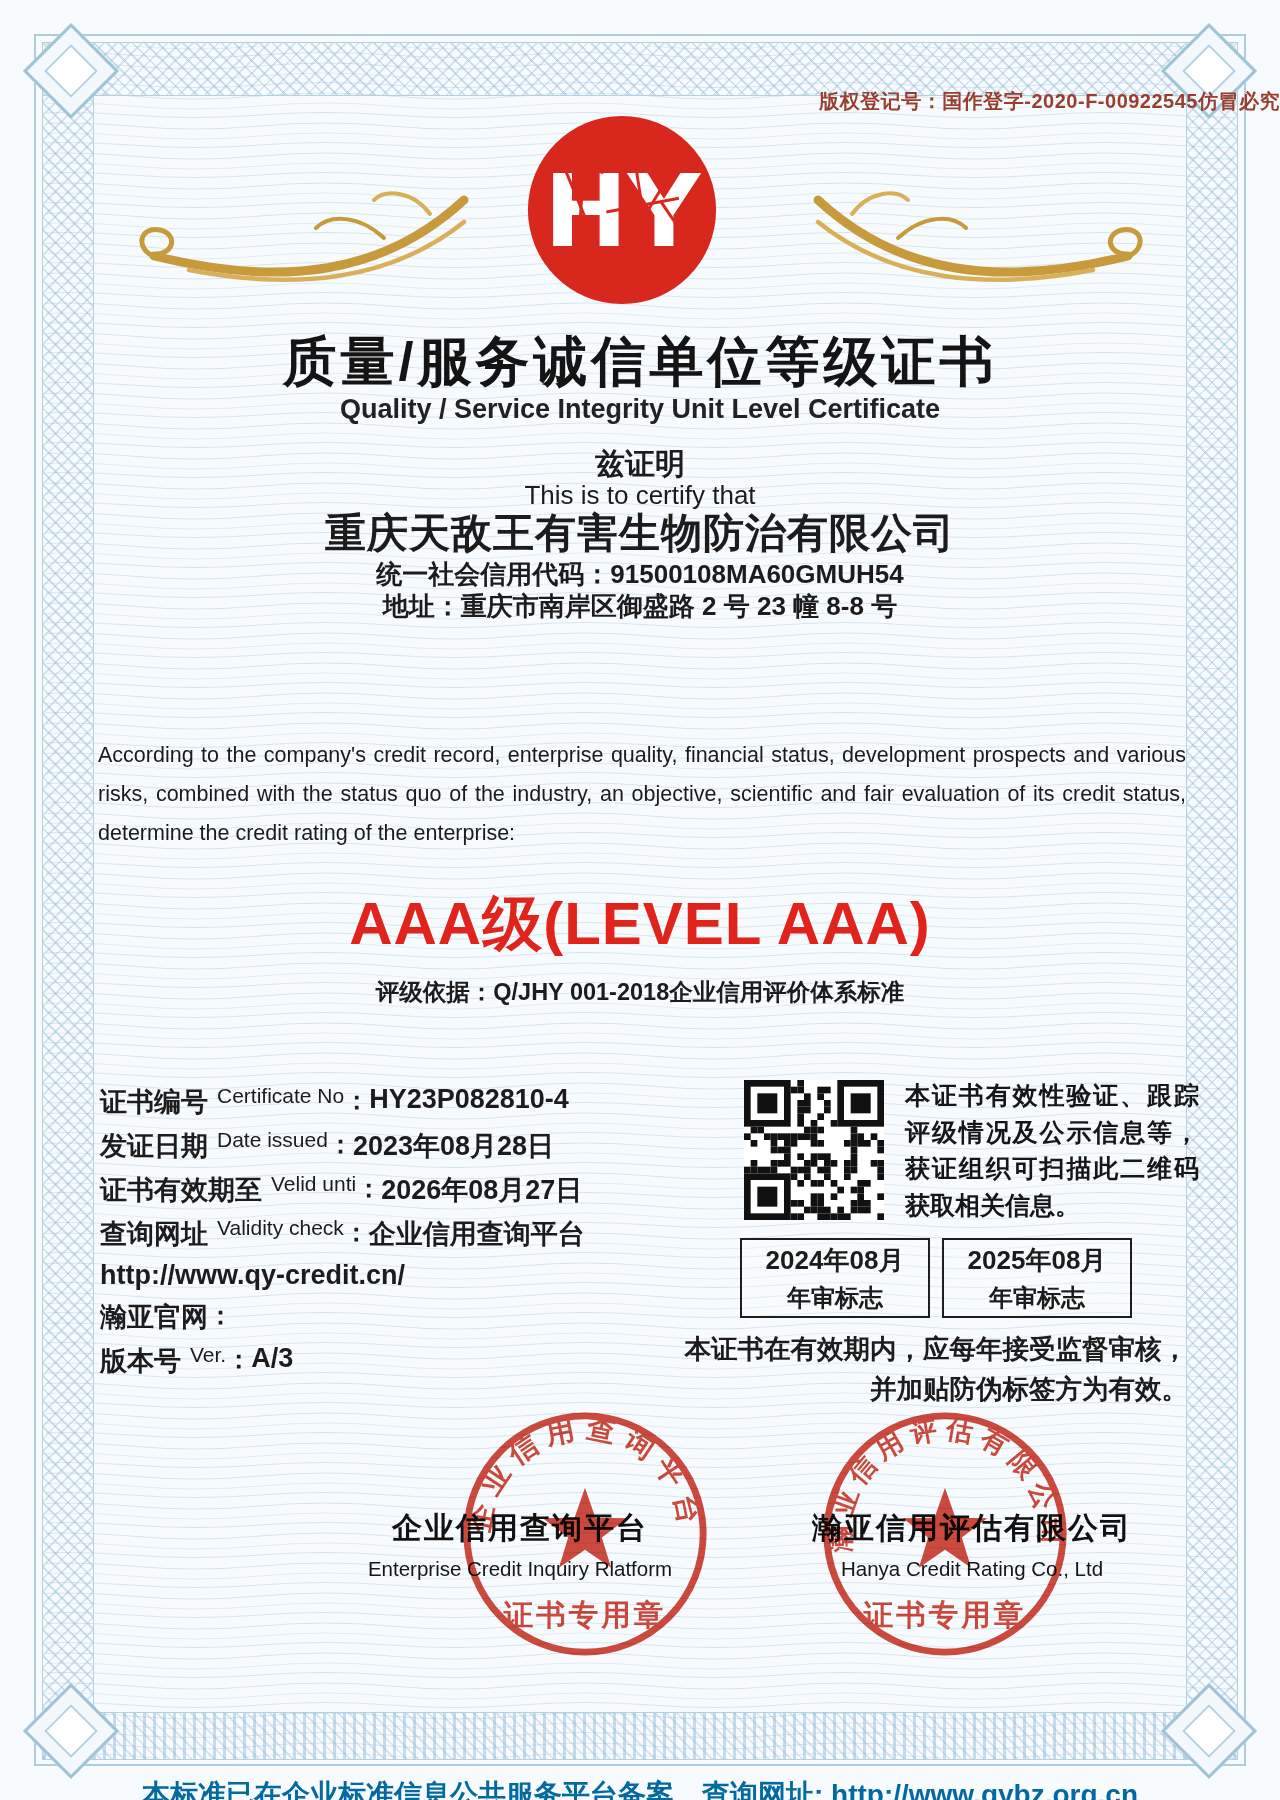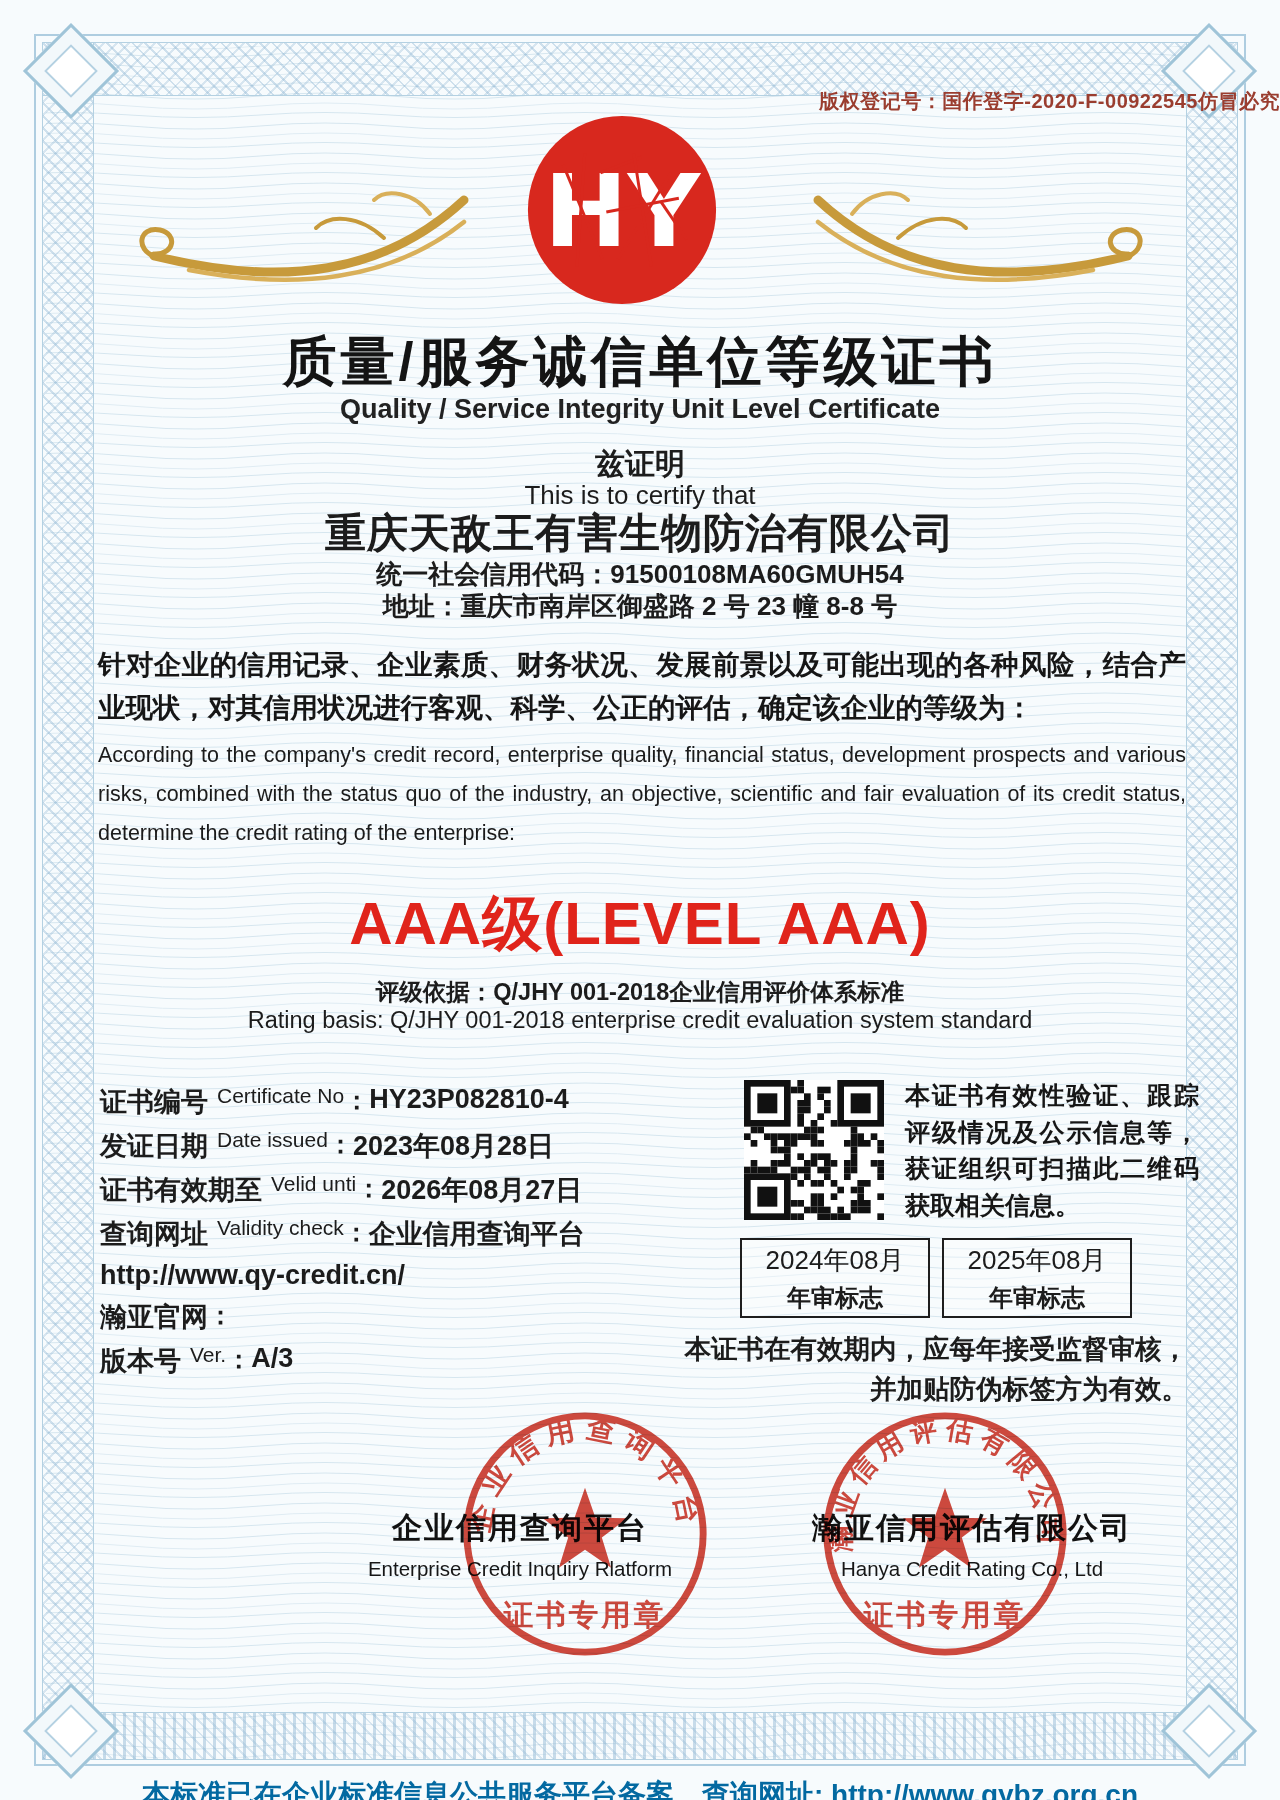--- a/index.html
+++ b/index.html
@@ -61,21 +61,21 @@
   .dl-sep{font-size:25px;font-weight:600;}
   .dl-val{font-size:27px;font-weight:600;}
 
   
   .qr{left:744px;top:1080px;width:140px;height:140px;background:#fff;}
   .qr-note{left:905px;top:1077px;width:294px;font-size:25px;font-weight:600;line-height:1.46;
            text-align:justify;color:#161616;}
   .annual-row{left:740px;top:1238px;display:flex;gap:12px;}
   .annual-box{width:186px;height:76px;border:2.5px solid #1e1e1e;text-align:center;
               display:flex;flex-direction:column;justify-content:center;gap:4px;background:rgba(255,255,255,.25);}
-  .annual-period{font-size:26px;font-weight:400;}
+  .annual-period{font-size:26px;font-weight:700;}
   .annual-label{font-size:24px;font-weight:600;}
   .validity-note{left:600px;right:92px;top:1330px;text-align:right;font-size:26.5px;
                  font-weight:600;line-height:1.5;}
 
   
   .issuer{text-align:center;top:1508px;}
   .issuer .zh{font-size:30px;font-weight:800;letter-spacing:2px;color:#111;}
   .issuer .en{font-size:20.5px;font-weight:500;margin-top:8px;color:#161616;}
   .issuer.l{left:345px;width:350px;}
   .issuer.r{left:772px;width:400px;}
@@ -155,26 +155,24 @@
   </svg>
 
   <div class="abs title-zh">质量/服务诚信单位等级证书</div>
   <div class="abs title-en">Quality / Service Integrity Unit Level Certificate</div>
   <div class="abs certify-zh">兹证明</div>
   <div class="abs certify-en">This is to certify that</div>
   <div class="abs company">重庆天敌王有害生物防治有限公司</div>
   <div class="abs credit-line">统一社会信用代码：91500108MA60GMUH54</div>
   <div class="abs addr-line">地址：重庆市南岸区御盛路 2 号 23 幢 8-8 号</div>
 
-  <div class="abs eval-zh">针对企业的信用记录、企业素质、财务状况、发展前景以及可能出现的各种风险，结合产业现状，对其信用状况进行客观、科学、公正的评估，确定该企业的等级为：</div>
   <div class="abs eval-en">According to the company's credit record, enterprise quality, financial status, development prospects and various risks, combined with the status quo of the industry, an objective, scientific and fair evaluation of its credit status, determine the credit rating of the enterprise:</div>
 
   <div class="abs rating">AAA级(LEVEL AAA)</div>
   <div class="abs basis-zh">评级依据：Q/JHY 001-2018企业信用评价体系标准</div>
-  <div class="abs basis-en">Rating basis: Q/JHY 001-2018 enterprise credit evaluation system standard</div>
 
   <div class="abs details">
     <div class="detail-row">
       <span class="dl-zh">证书编号</span>
       <span class="dl-en">Certificate No</span>
       <span class="dl-sep">：</span>
       <span class="dl-val">HY23P082810-4</span>
     </div>
     <div class="detail-row">
       <span class="dl-zh">发证日期</span>

